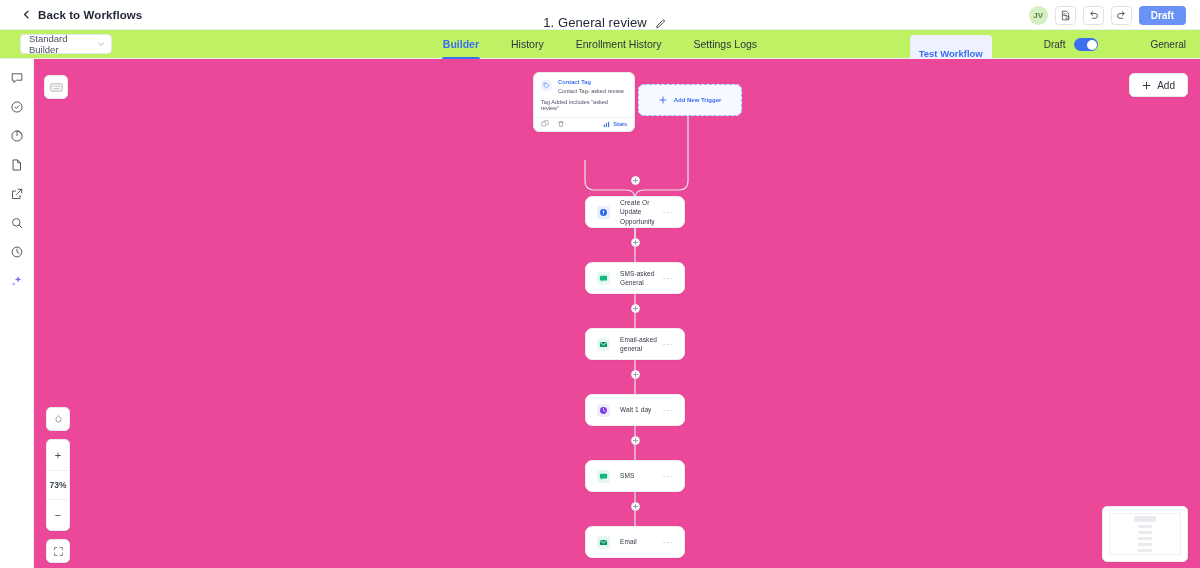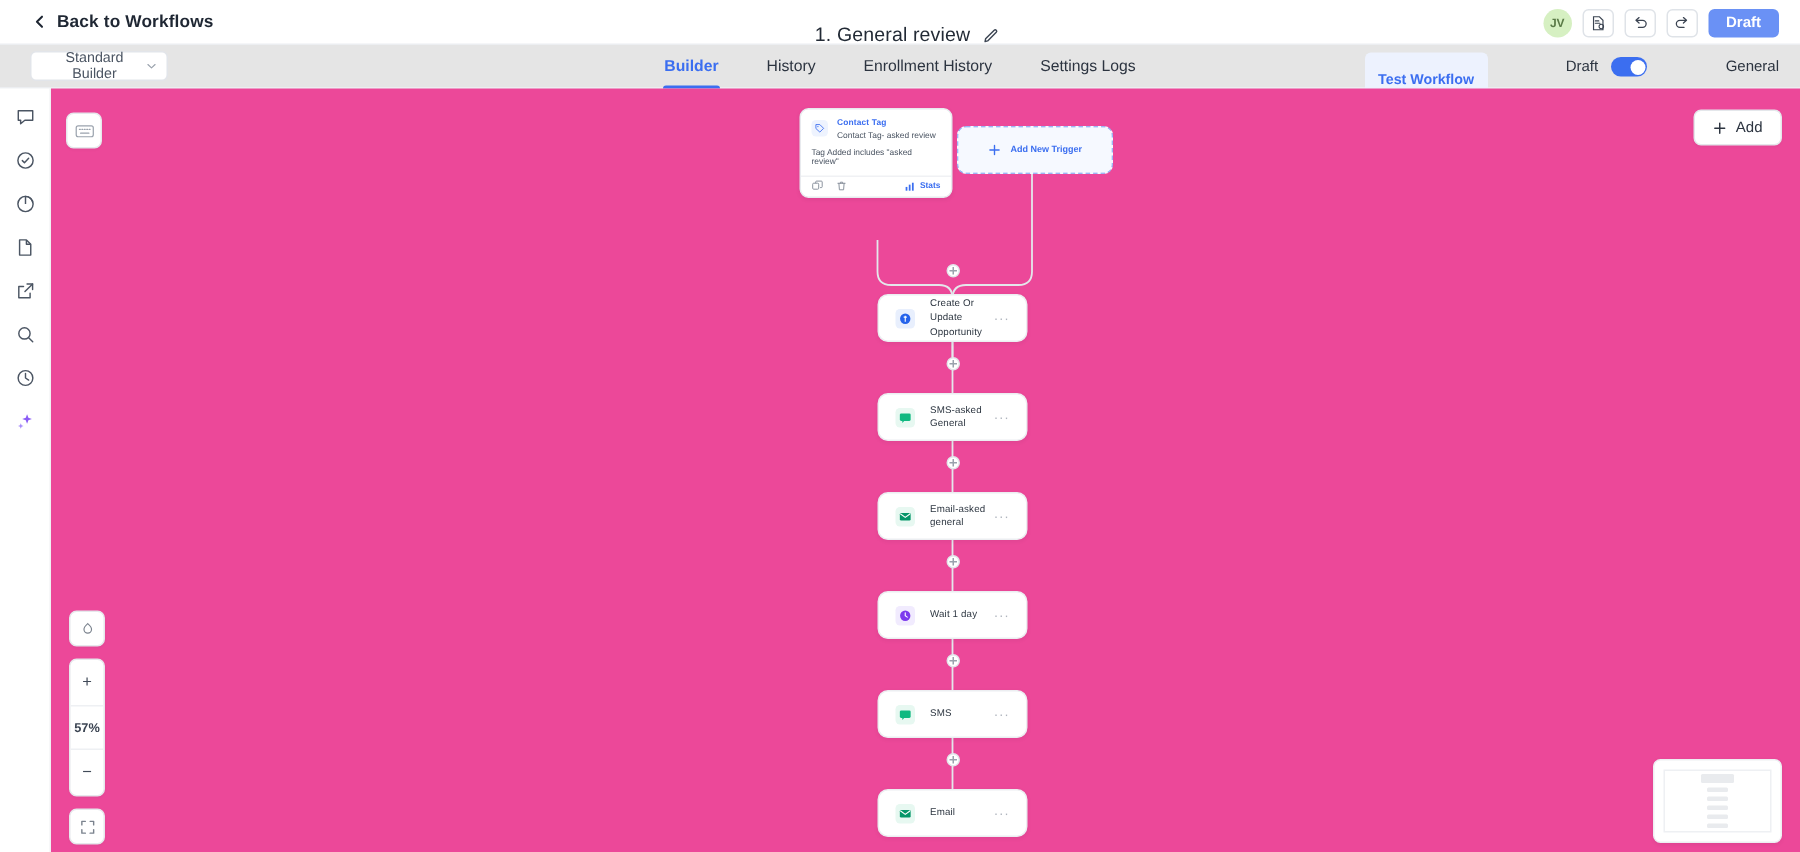--- a/index.html
+++ b/index.html
@@ -51,21 +51,21 @@
   }
   .saved-btn {
     height: 19px; padding: 0 12px; border-radius: 4px;
     background: #6a91f5; color: #fff; font-size: 10px; font-weight: 600;
     display: flex; align-items: center; justify-content: center; cursor: pointer;
   }
 
   
   .tabbar {
     position: absolute; top: 30px; left: 0; width: 1200px; height: 29px;
-    border-bottom: 1px solid #eceef1; background: #e5e5e5; text-align: center;
+    border-bottom: 1px solid #eceef1; background: #bef264;
   }
   .builder-select {
     position: absolute; left: 20px; top: 4px;
     width: 92px; height: 20px; border: 1px solid #e2e5ea; border-radius: 4px;
     background: #fff; display: flex; align-items: center;
     padding: 0 6px 0 8px; cursor: pointer;
   }
   .builder-select span { font-size: 9.5px; color: #4a5462; flex: 1; }
   .tabs {
     position: absolute; left: 0; right: 0; top: 0; height: 29px;
@@ -383,21 +383,21 @@
     </div>
 
     <div class="zoom-cluster">
       <div class="zoom-single">
         <svg width="11" height="11" viewBox="0 0 14 14">
           <path d="M7 2.2c1.9 1.6 3.2 3.2 3.2 4.9a3.2 3.2 0 0 1-6.4 0c0-1.7 1.3-3.3 3.2-4.9z" fill="none" stroke="#7b838e" stroke-width="1"></path>
         </svg>
       </div>
       <div class="zoom-stack">
         <div>+</div>
-        <div class="pct">57%</div>
+        <div class="pct">73%</div>
         <div>−</div>
       </div>
       <div class="zoom-single zoom-fit">
         <svg width="11" height="11" viewBox="0 0 14 14">
           <path d="M2 5V2h3M12 5V2H9M2 9v3h3M12 9v3H9" fill="none" stroke="#7b838e" stroke-width="1.2" stroke-linecap="round" stroke-linejoin="round"></path>
         </svg>
       </div>
     </div>
 
     <div class="trigger-card">

